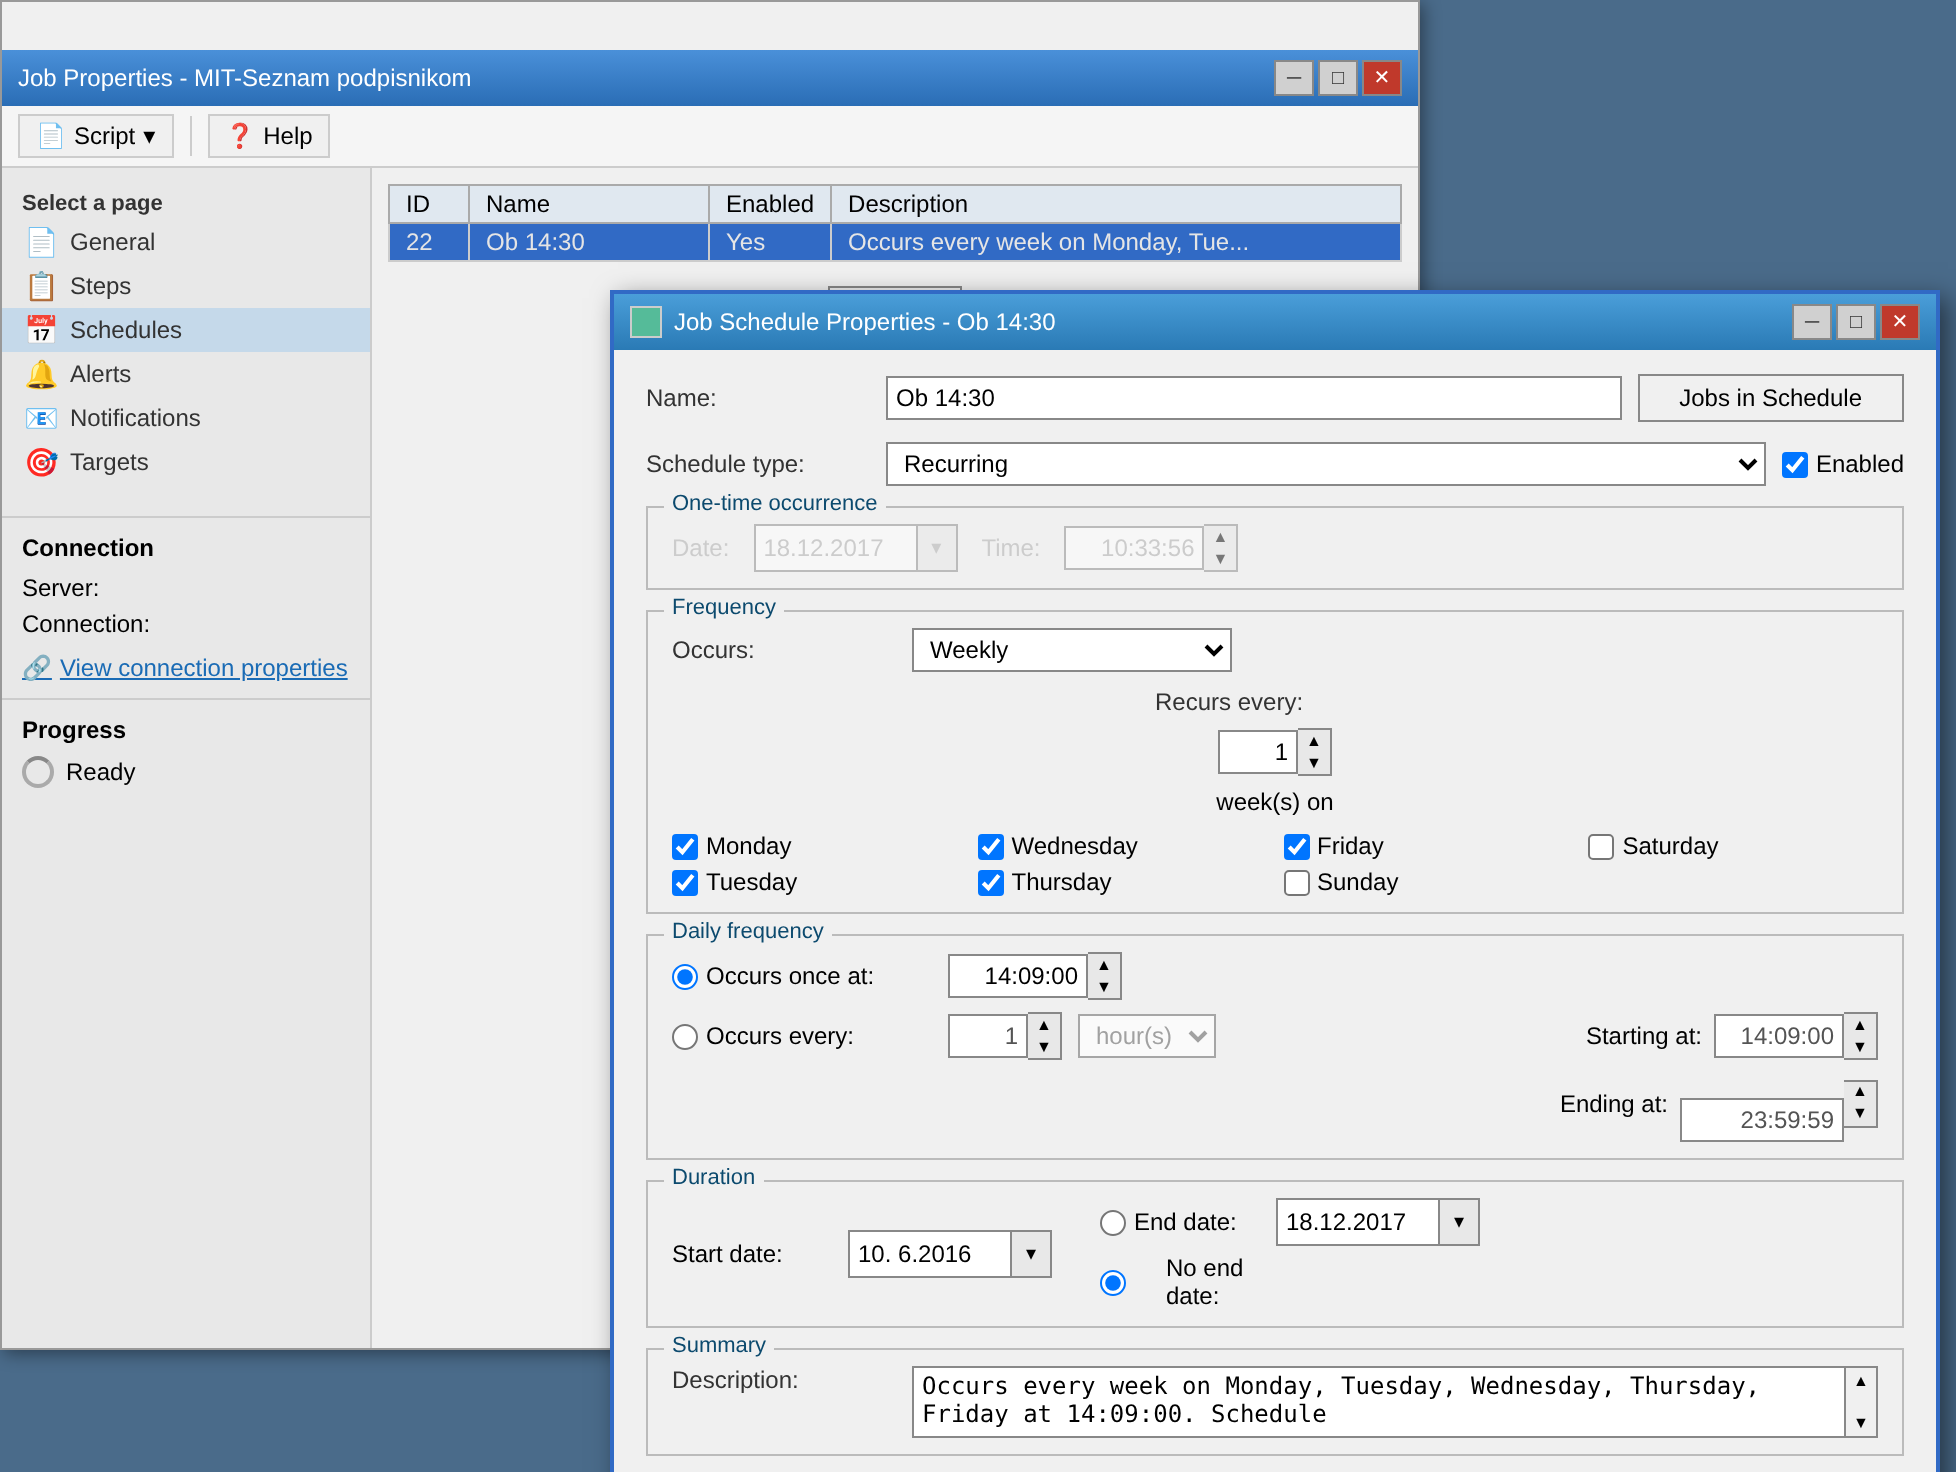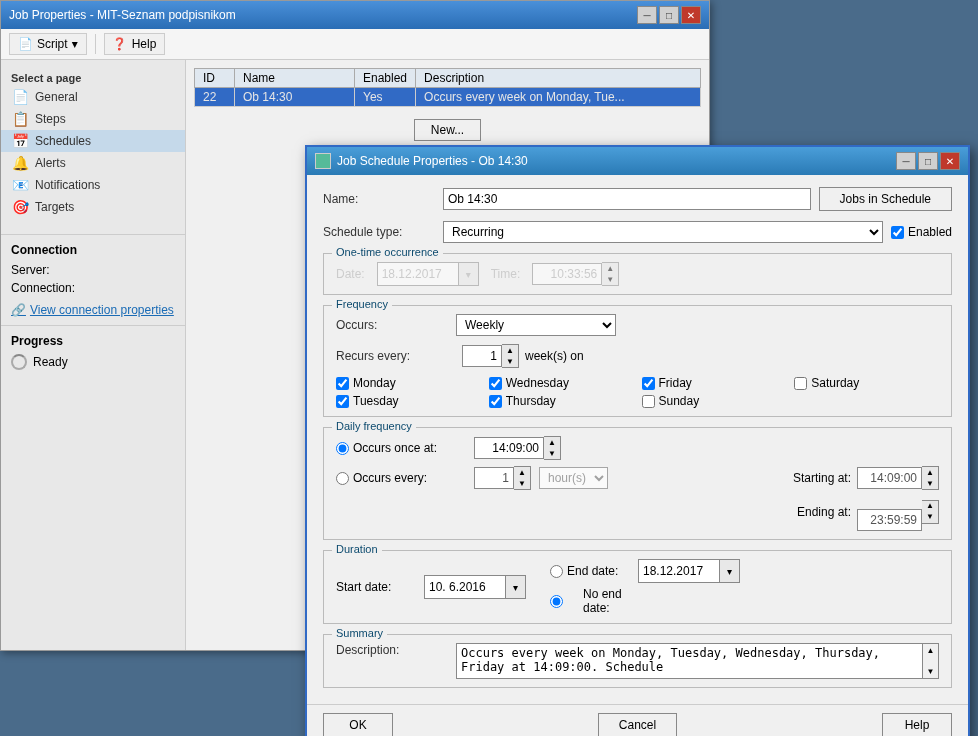--- a/index.html
+++ b/index.html
@@ -15,20 +15,21 @@
       box-shadow: 2px 2px 8px rgba(0,0,0,0.4);
     }
     .window-titlebar {
       background: linear-gradient(to bottom, #4a90d9, #2a6db5);
       color: white;
       padding: 5px 8px;
       display: flex;
       align-items: center;
       justify-content: space-between;
       height: 28px;
+      margin-top: 24px;
     }
     .window-titlebar .title { font-size: 12px; font-weight: normal; }
     .titlebar-buttons { display: flex; gap: 2px; }
     .titlebar-btn {
       width: 20px; height: 18px;
       background: #d0d0d0;
       border: 1px solid #888;
       font-size: 10px;
       display: flex; align-items: center; justify-content: center;
       cursor: pointer;
@@ -303,20 +304,21 @@
       display: flex;
       flex-direction: column;
       justify-content: space-between;
     }
 
     .recurs-row {
       display: flex;
       align-items: center;
       gap: 6px;
       margin-bottom: 8px;
+      flex-direction: column;
     }
     .weeks-label { font-size: 12px; }
 
     .duration-row {
       display: flex;
       align-items: center;
       gap: 8px;
     }
     .date-input-wrap {
       display: flex;
@@ -598,21 +600,21 @@
             <div class="spin-btns">
               <button class="spin-btn">▲</button>
               <button class="spin-btn">▼</button>
             </div>
           </div>
         </div>
       </div>
       <div style="display:flex;justify-content:flex-end;align-items:center;gap:6px;font-size:12px;margin-top:-4px;">
         <span>Ending at:</span>
         <div class="spinner-input">
-          <input type="text" value="23:59:59" disabled="" style="width: 65px; border: 1px solid rgb(136, 136, 136); height: 22px; padding: 0px 4px; margin-top: 17px;">
+          <input type="text" value="23:59:59" disabled="" style="width: 82px; border: 1px solid rgb(136, 136, 136); height: 22px; padding: 0px 4px; margin-top: 17px;">
           <div class="spin-btns">
             <button class="spin-btn">▲</button>
             <button class="spin-btn">▼</button>
           </div>
         </div>
       </div>
     </div>
 
     <div class="section-group">
       <div class="section-title">Duration</div>

